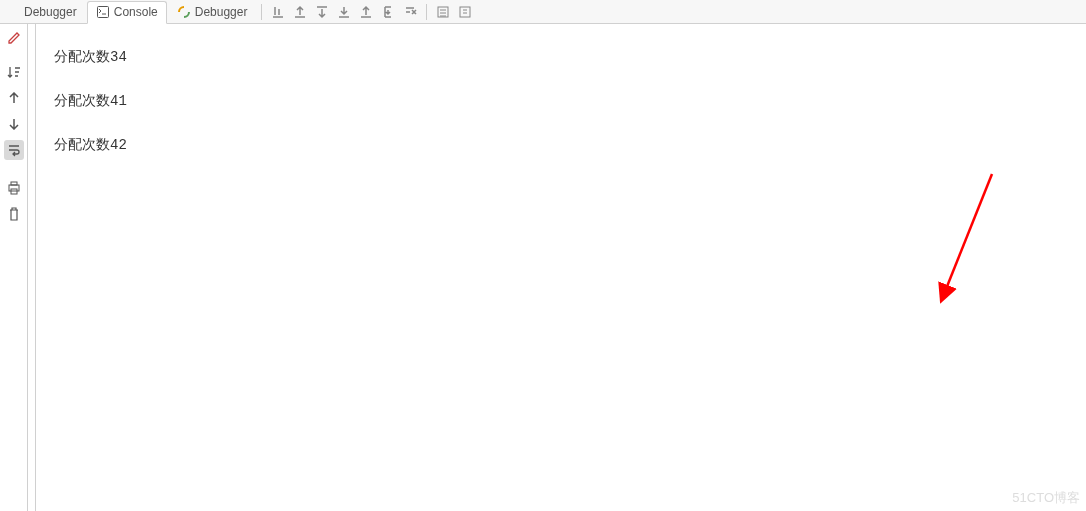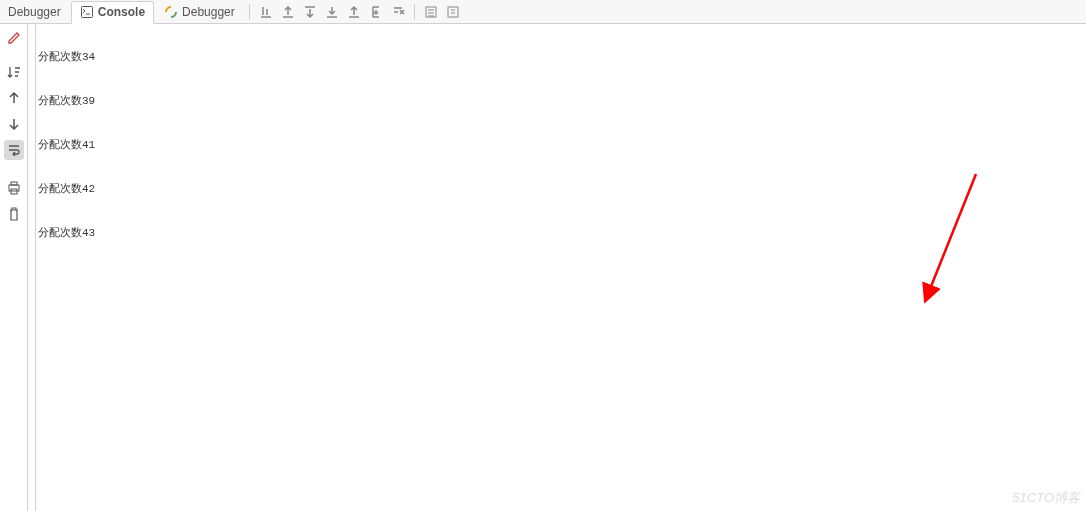--- a/index.html
+++ b/index.html
@@ -12,39 +12,39 @@
     height: 511px;
     overflow: hidden;
     position: relative;
   }
   .tabs {
     display: flex;
     align-items: center;
     height: 24px;
     border-bottom: 1px solid #d0d0d0;
     background: #f7f7f7;
-    padding-left: 0;
+    padding-left: 16px;
     gap: 2px;
   }
   .tab {
     display: flex;
     align-items: center;
     height: 23px;
     padding: 0 8px;
     gap: 4px;
     cursor: pointer;
     color: #555;
   }
   .tab.active {
     background: #fff;
     border: 1px solid #d0d0d0;
     border-bottom: 1px solid #fff;
     margin-bottom: -1px;
     border-radius: 3px 3px 0 0;
-    font-weight: 700;
+    font-weight: 400;
   }
   .tab .ico { width: 14px; height: 14px; display: inline-flex; align-items: center; justify-content: center; }
   .sep-v {
     width: 1px; height: 16px; background: #ccc; margin: 0 4px;
   }
   .tbtn {
     width: 20px; height: 20px; display: inline-flex; align-items: center; justify-content: center;
     color: #888; cursor: pointer;
   }
   .tbtn svg { stroke: #888; fill: none; }
@@ -63,36 +63,36 @@
     width: 8px;
     border-right: 1px solid #d0d0d0;
   }
   .gbtn {
     width: 20px; height: 20px; display: flex; align-items: center; justify-content: center;
     cursor: pointer;
   }
   .console {
     flex: 1;
     font-family: Consolas, "Courier New", monospace;
-    font-size: 11px;
+    font-size: 14px;
     line-height: 22px;
     white-space: pre;
     overflow: hidden;
     position: relative;
     padding-left: 2px;
+    margin-left: 16px;
   }
   .line { height: 22px; }
   .watermark {
     position: absolute;
     right: 6px;
     bottom: 4px;
     color: #ddd;
     font-size: 13px;
     font-family: Arial, sans-serif;
-    font-style: italic;
   }
   .arrow {
     position: absolute;
     top: 145px;
     left: 880px;
     pointer-events: none;
   }
 </style>
 </head>
 <body>
@@ -211,24 +211,22 @@
     <div class="gbtn">
         <svg width="14" height="14">
           <path d="M3 3 H11 M5 3 V1 H9 V3 M4 3 V13 H10 V3" fill="none" stroke="#555" stroke-width="1.2"></path>
         </svg>
       </div>
   </div>
   <div class="gutter2"></div>
 
   <div class="console">
 <div class="line">分配次数34</div>
-<div class="line">分配次数39</div>
 <div class="line">分配次数41</div>
 <div class="line">分配次数42</div>
-<div class="line">分配次数43</div>
 
 
 
 
 
 
 
 
 
     <svg class="arrow" width="70" height="140">

